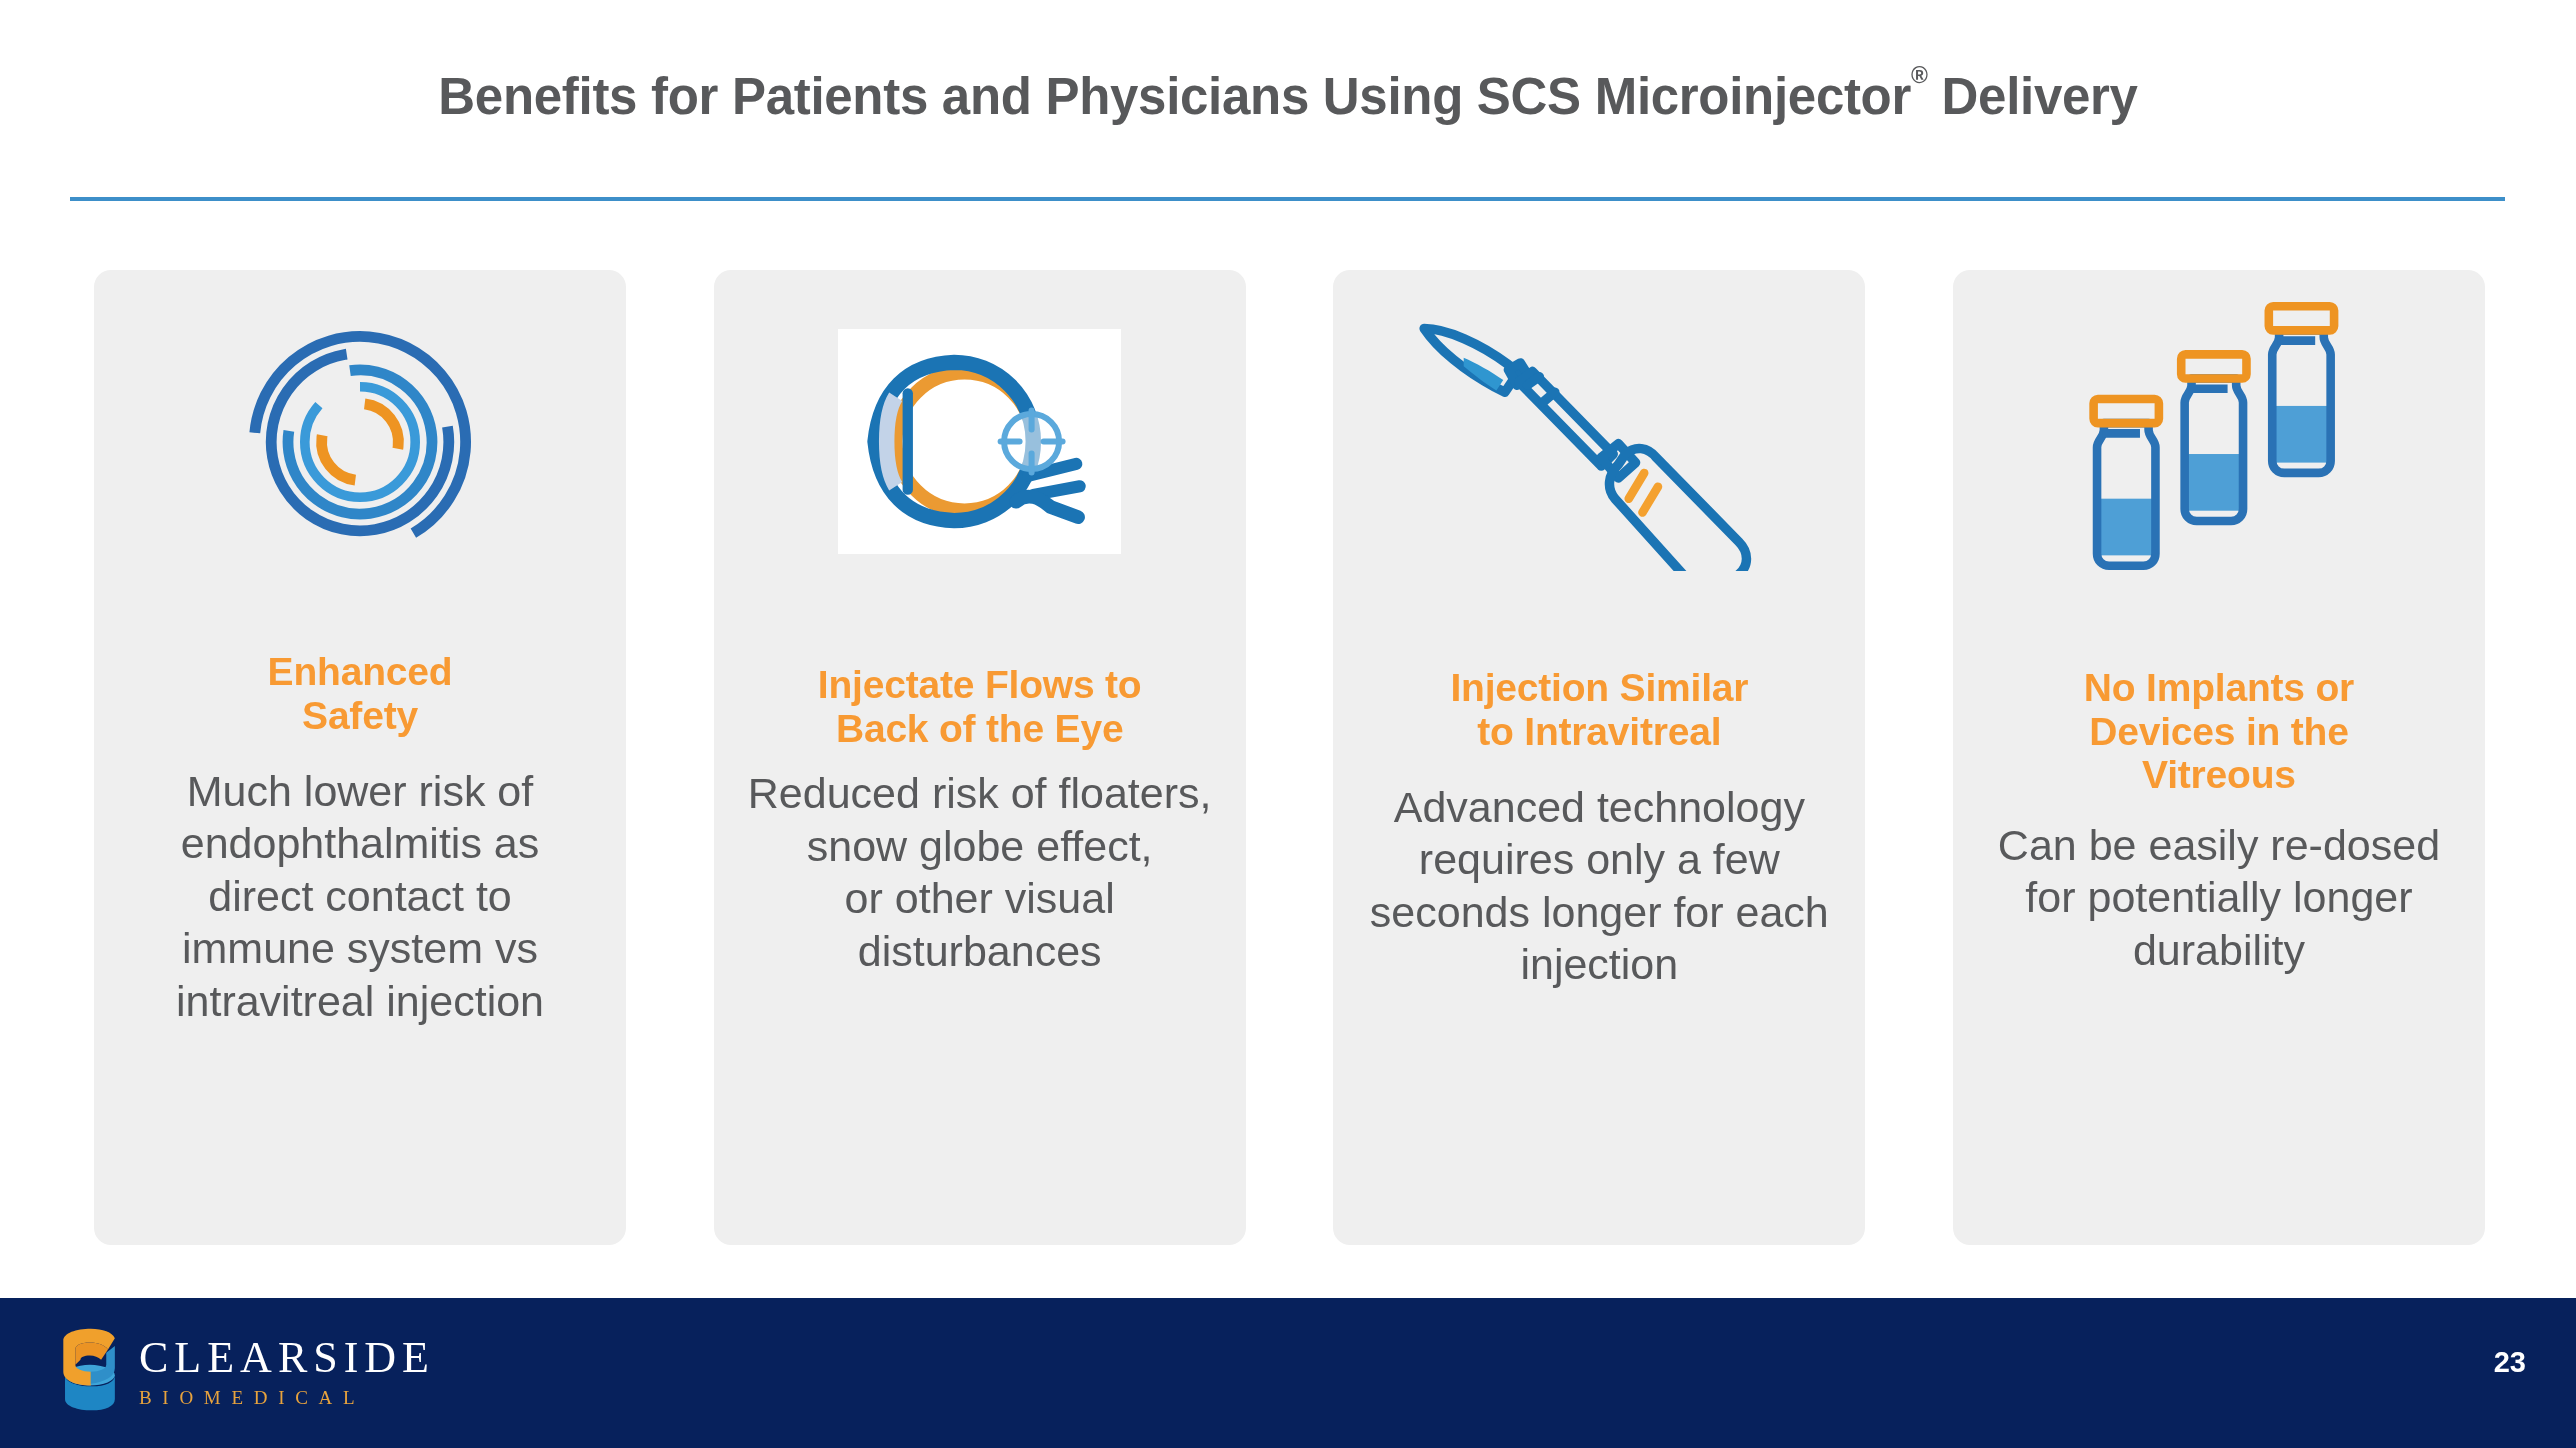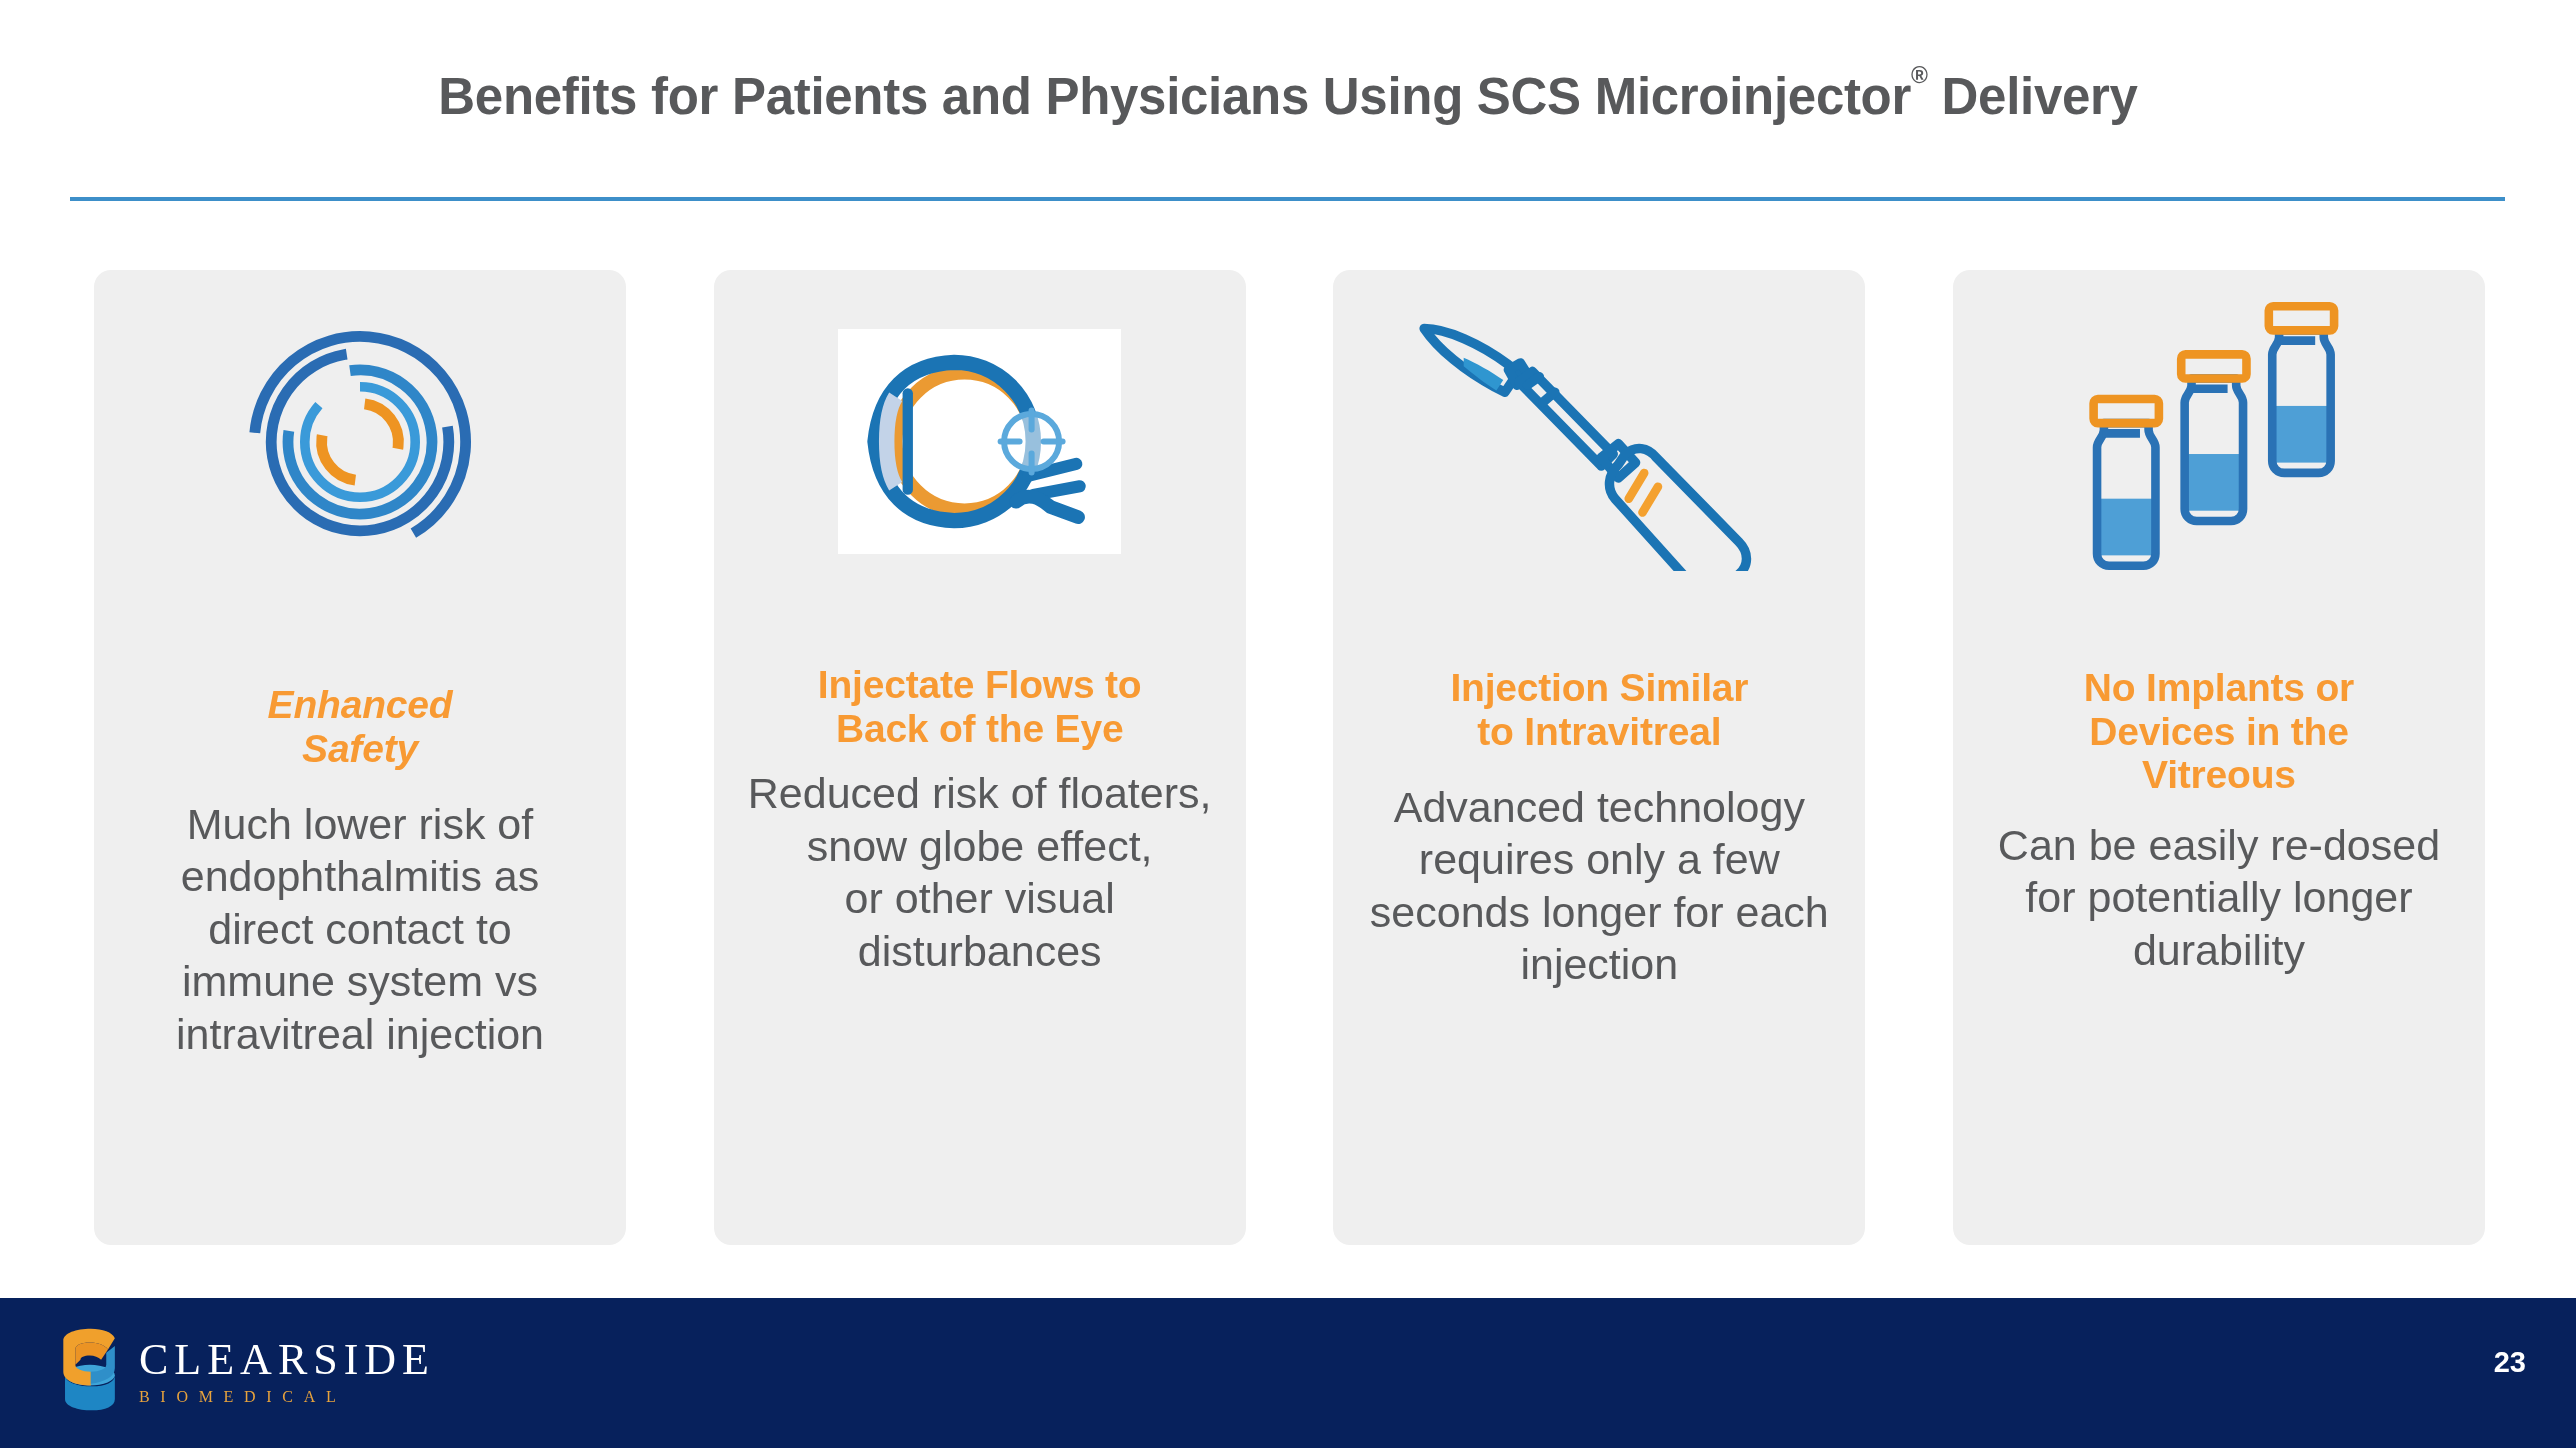--- a/index.html
+++ b/index.html
@@ -76,21 +76,21 @@
     margin-top:6.9px;
   }
   .card-body {
     font-size:43px;
     color:#58595b;
     text-align:center;
     line-height:1.22;
     white-space:pre-line;
     margin-top:26px;
   }
-  .card-1 .card-heading { margin-top:70px;font-style:italic; }
+  .card-1 .card-heading { margin-top:37px; }
   .card-2 .card-heading { margin-top:50px; }
   .card-3 .card-heading { margin-top:53px; }
   .card-4 .card-heading { margin-top:53px; }
 
   .card-1 .card-body { margin-top:27.5px; }
   .card-2 .card-body { margin-top:17px; }
   .card-3 .card-body { margin-top:22px; }
   .card-4 .card-body { margin-top:27.5px; }
 
   
@@ -116,21 +116,21 @@
   }
   .logo-text { display:flex; flex-direction:column; line-height:1; }
   .logo-name {
     font-family:"Liberation Serif", serif;
     font-size:44px;
     color:#ffffff;
     letter-spacing:6px;
   }
   .logo-sub {
     font-family:"Liberation Serif", serif;
-    font-size:16px;
+    font-size:19px;
     color:#e8a33d;
     letter-spacing:10.7px;
     margin-top:7.7px;
   }
   .page-number {
     position:absolute;
     right:50px; top:48px;
     font-size:29px;
     font-weight:bold;
     color:#ffffff;

